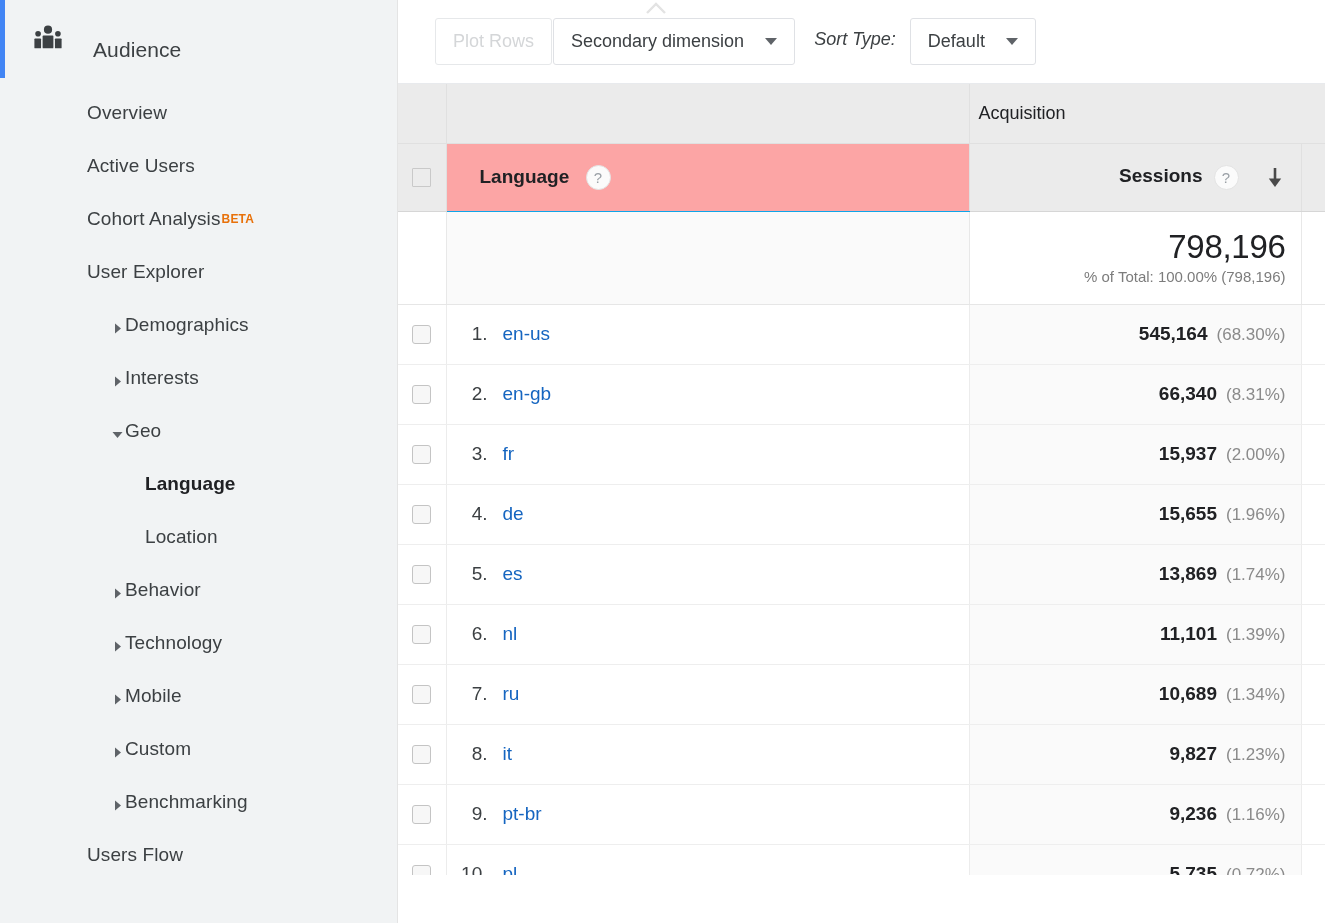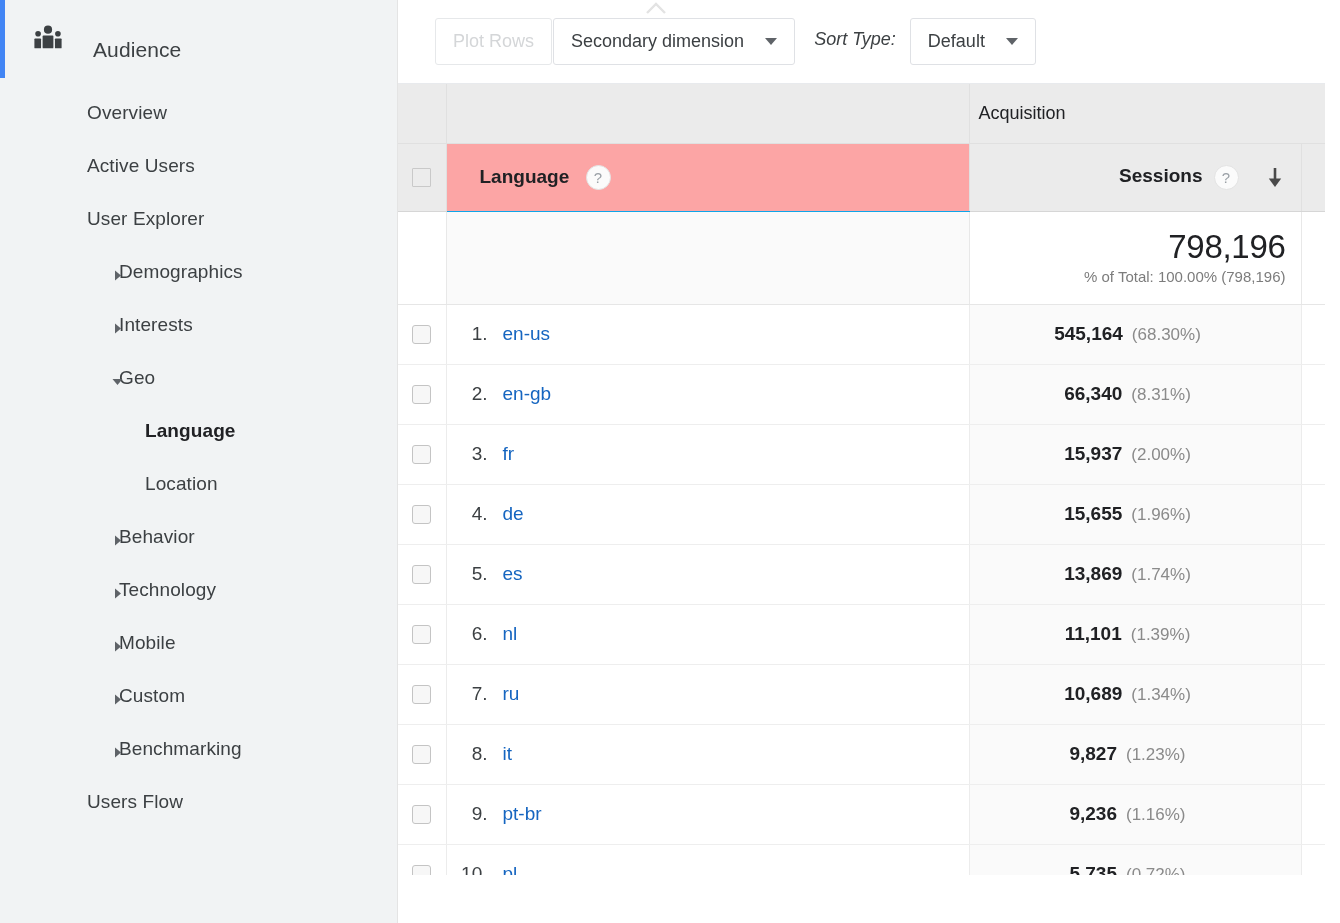--- a/index.html
+++ b/index.html
@@ -81,21 +81,21 @@
   .nav-item.expandable { padding-left: 111px; }
 
   .nav-item .tri {
     position: absolute;
     left: 111px;
     width: 13px;
     height: 13px;
     display: block;
   }
 
-  .nav-item.expandable .nav-label { margin-left: 8px; }
+  .nav-item.expandable .nav-label { margin-left: 14px; }
 
   .nav-item.child {
     padding-left: 145px;
     font-size: 19px;
   }
 
   .nav-item.child.selected {
     font-weight: bold;
     color: #202124;
   }
@@ -324,21 +324,21 @@
     border-right: 1px solid #ececec;
     background: #ffffff;
   }
   .row-data .c-dim {
     background: #ffffff;
     border-right: 1px solid #ececec;
     padding-left: 0 !important;
   }
   .row-data .c-met {
     background: #fafafa;
-    text-align: center;
+    text-align: right;
     padding-right: 15px !important;
     white-space: nowrap;
   }
   .row-data .c-extra {
     background: #ffffff;
     border-left: 1px solid #ececec;
   }
 
   .dim-inner { display: flex; align-items: center; }
   .rank {
@@ -406,20 +406,24 @@
       </span>
       <span class="section-title">Audience</span>
     </div>
 
     <div class="nav-list">
         <div class="nav-item">
           <span class="nav-label">Overview</span>
         </div>
         <div class="nav-item">
           <span class="nav-label">Active Users</span>
+        </div>
+        <div class="nav-item">
+          <span class="nav-label">Cohort Analysis</span>
+          <span class="beta-tag">BETA</span>
         </div>
         <div class="nav-item">
           <span class="nav-label">User Explorer</span>
         </div>
         <div class="nav-item expandable">
           <span class="tri"><svg width="13" height="13" viewBox="0 0 13 13">
               <polygon points="4,1.5 4,11.5 10,6.5" fill="#5f6368"></polygon>
             </svg></span>
           <span class="nav-label">Demographics</span>
         </div>

